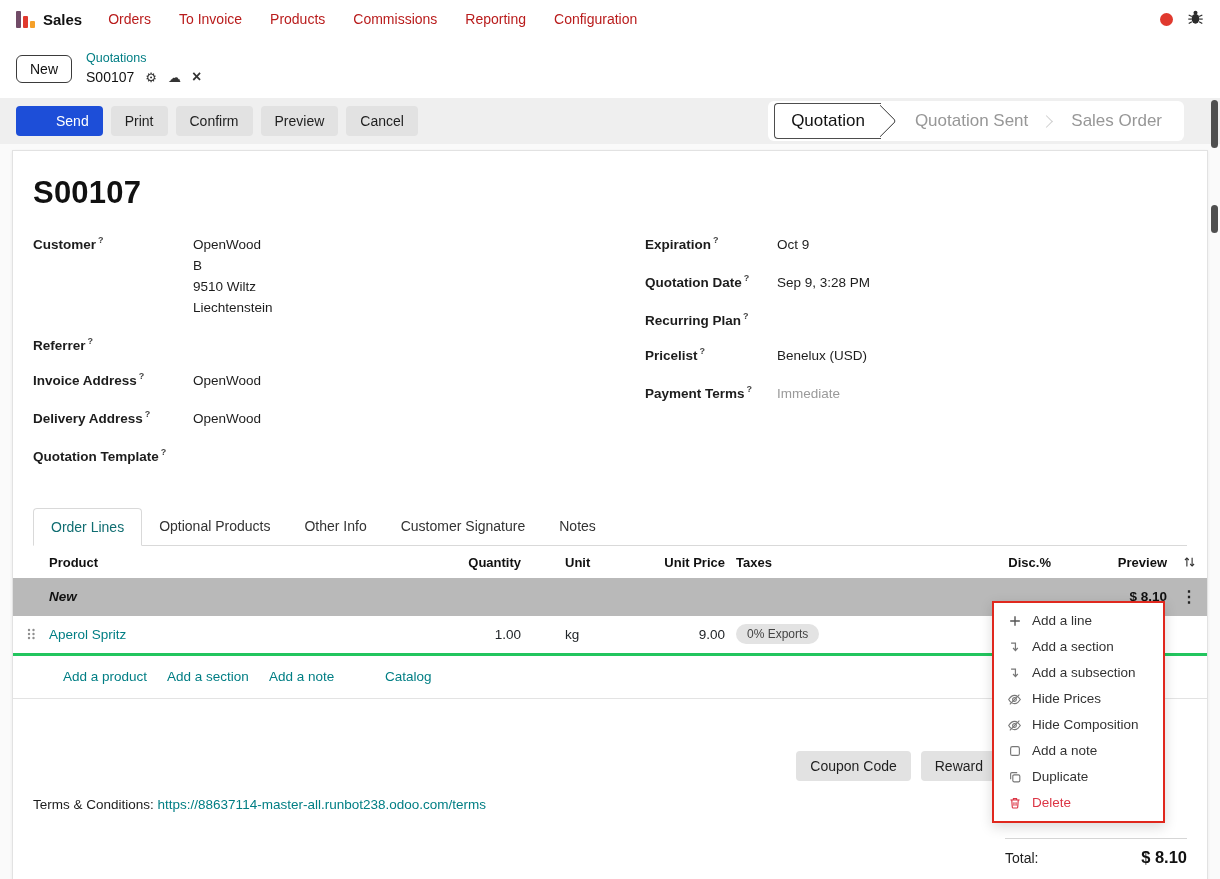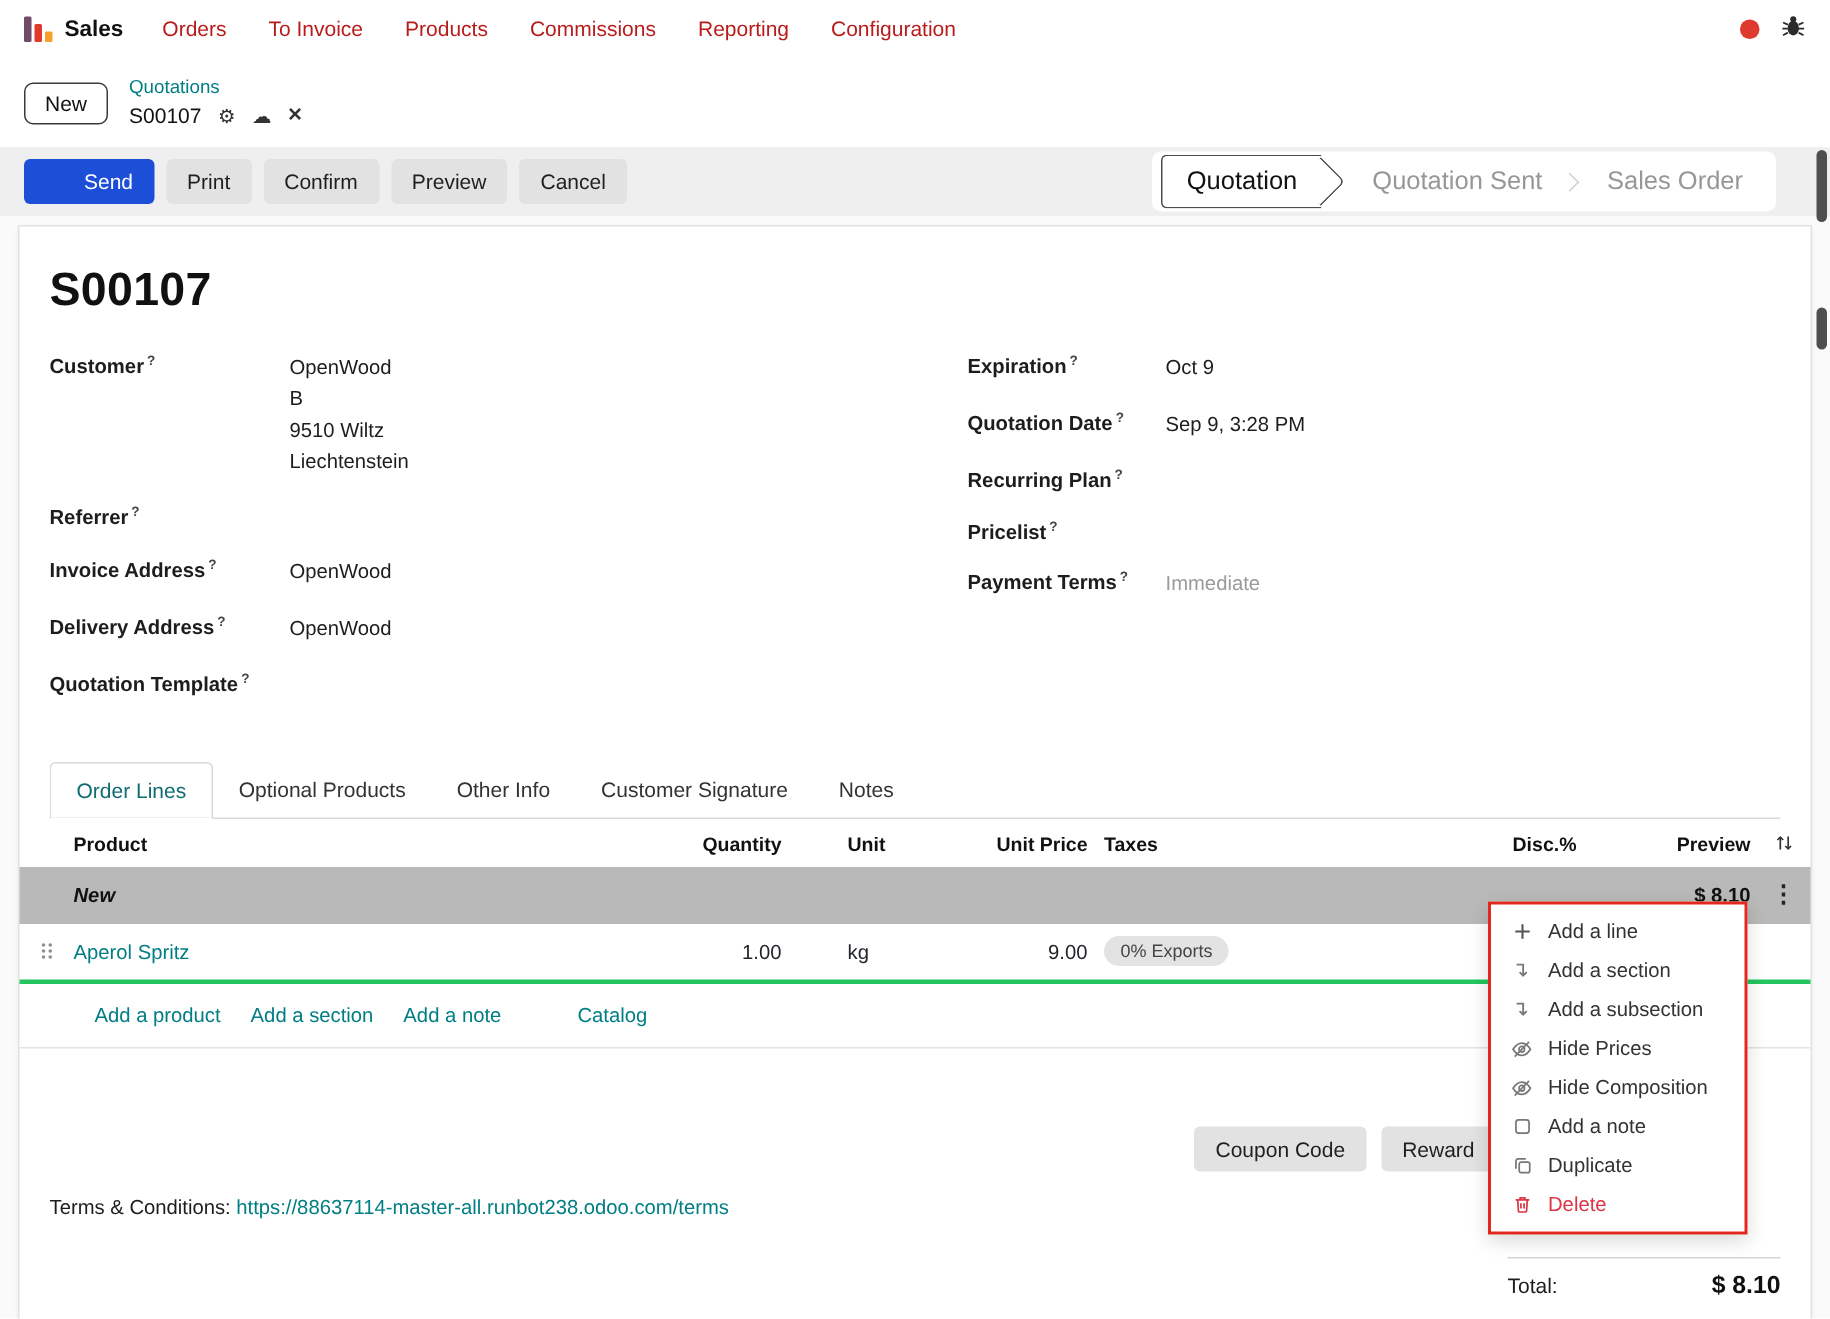--- a/index.html
+++ b/index.html
@@ -227,20 +227,21 @@
       <div class="frow">
         <span class="flabel"><span>Quotation Date</span><sup>?</sup></span>
         <span class="fvalue">Sep 9, 3:28 PM</span>
       </div>
       <div class="frow">
         <span class="flabel"><span>Recurring Plan</span><sup>?</sup></span>
         <span class="fvalue"></span>
       </div>
       <div class="frow">
         <span class="flabel"><span>Pricelist</span><sup>?</sup></span>
+        <span class="fvalue">Benelux (USD)</span>
       </div>
       <div class="frow">
         <span class="flabel"><span>Payment Terms</span><sup>?</sup></span>
         <span class="fvalue muted">Immediate</span>
       </div>
     </div>
   </div>
 
   <div class="tabs">
     <span class="tab active">Order Lines</span>

